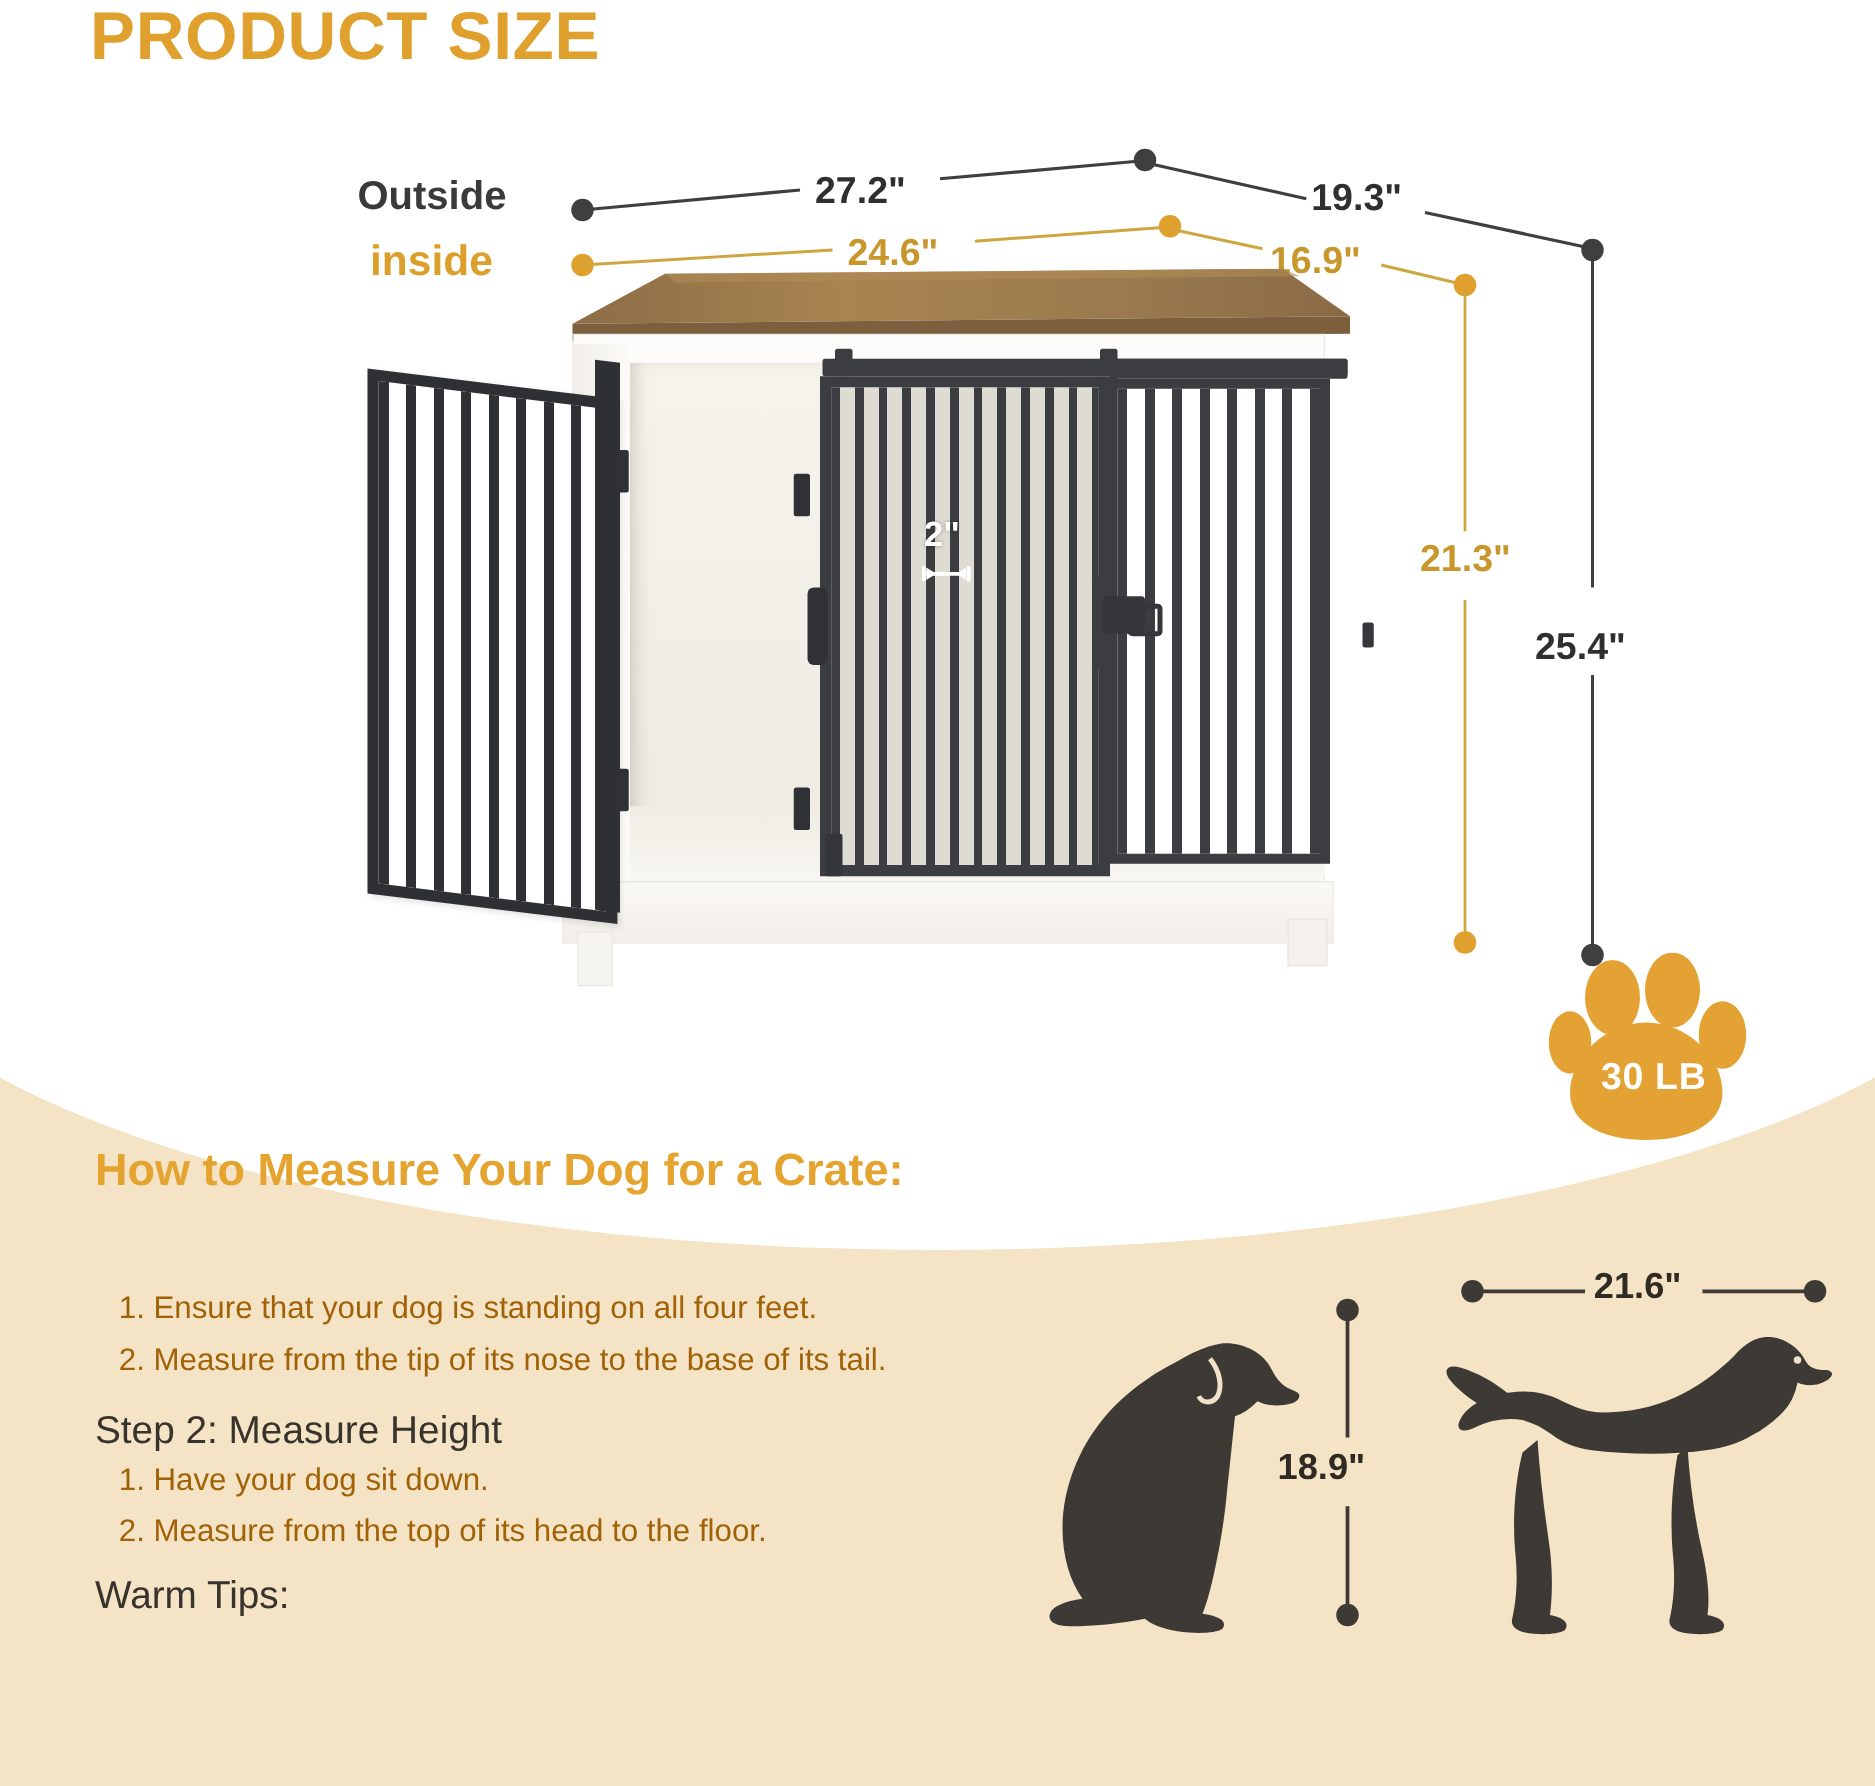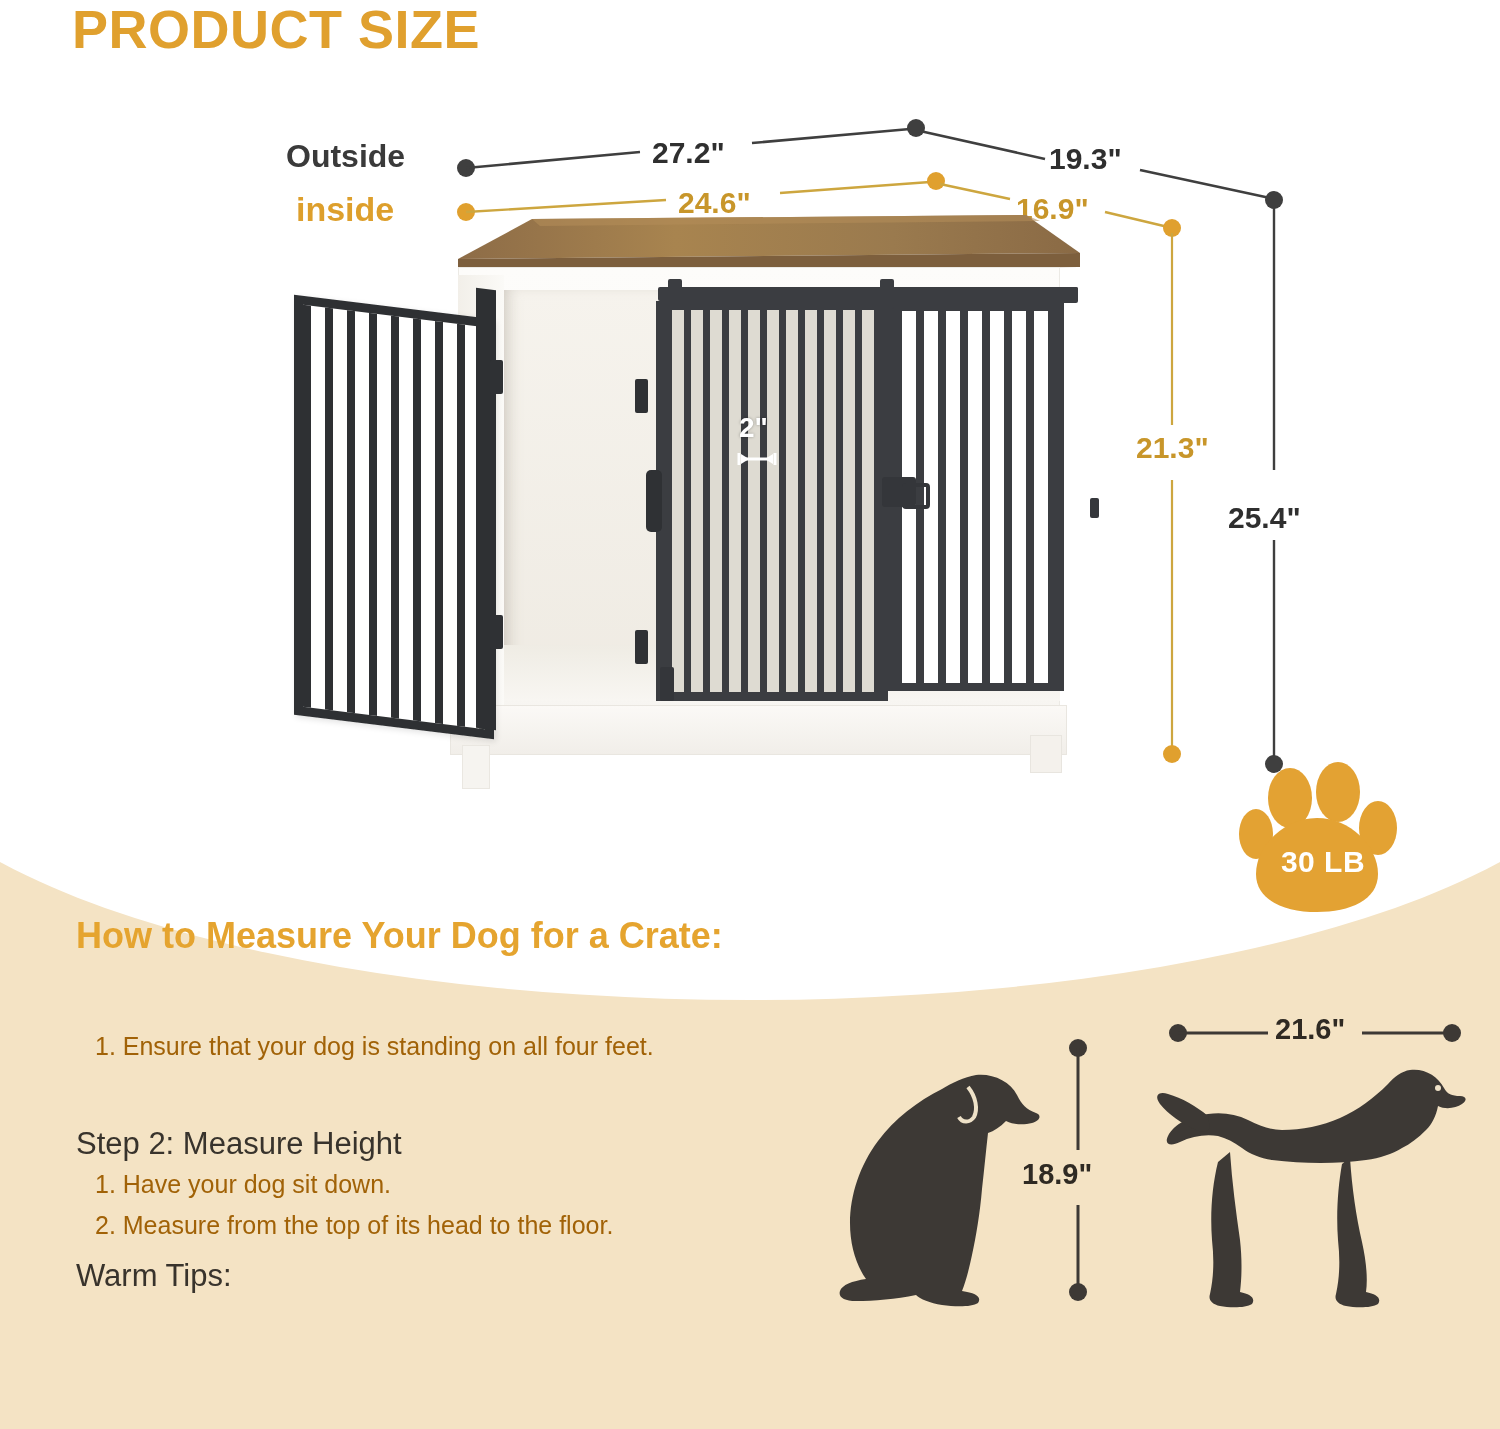--- a/index.html
+++ b/index.html
@@ -335,20 +335,21 @@
     <ellipse cx="100" cy="30" rx="22" ry="30" fill="#e3a233"></ellipse>
     <ellipse cx="18" cy="72" rx="17" ry="25" fill="#e3a233"></ellipse>
     <ellipse cx="140" cy="66" rx="19" ry="27" fill="#e3a233"></ellipse>
     <path d="M79 56 C112 56 140 84 140 112 C140 138 112 150 79 150 C46 150 18 138 18 112 C18 84 46 56 79 56 Z" fill="#e3a233"></path>
   </svg>
   <div id="paw-weight">30 LB</div>
 
   <div id="measure-heading">How to Measure Your Dog for a Crate:</div>
 
   <div class="step-line" id="s1-l1">1. Ensure that your dog is standing on all four feet.</div>
+  <div class="step-line" id="s1-l2">2. Measure from the tip of its nose to the base of its tail.</div>
 
   <div class="step-head" id="s2-head">Step 2: Measure Height</div>
   <div class="step-line" id="s2-l1">1. Have your dog sit down.</div>
   <div class="step-line" id="s2-l2">2. Measure from the top of its head to the floor.</div>
 
   <div class="step-head" id="tips-head">Warm Tips:</div>
 
   <svg id="dog-sitting" viewBox="0 0 250 265">
     <path fill="#3d3935" d="M150 20 C166 18 184 26 191 40 C196 50 200 54 210 58 C216 60 214 66 206 68 C198 70 188 70 180 66 C174 72 168 76 162 78 C160 96 158 116 156 134 C154 158 150 182 146 200 C143 214 140 226 136 236 C150 238 156 242 152 248 C146 252 130 252 116 250 C104 248 94 244 90 240 C70 244 48 246 30 246 C18 246 12 242 14 236 C16 230 26 226 40 224 C30 210 24 190 24 168 C24 140 34 110 52 86 C68 64 92 46 116 34 C126 28 138 22 150 20 Z M92 236 C100 230 110 222 118 212 C122 220 126 228 130 234 C118 236 104 237 92 236 Z"></path>
     <path fill="none" stroke="#efe2c8" stroke-width="4" d="M142 32 C150 42 152 54 148 62 C144 68 136 68 133 62"></path>

